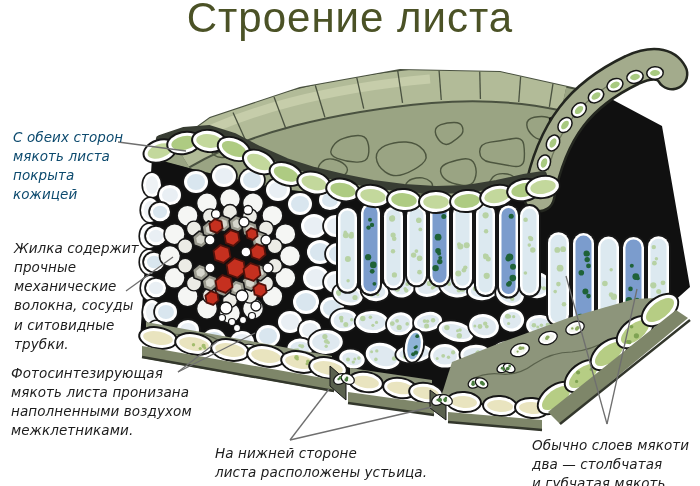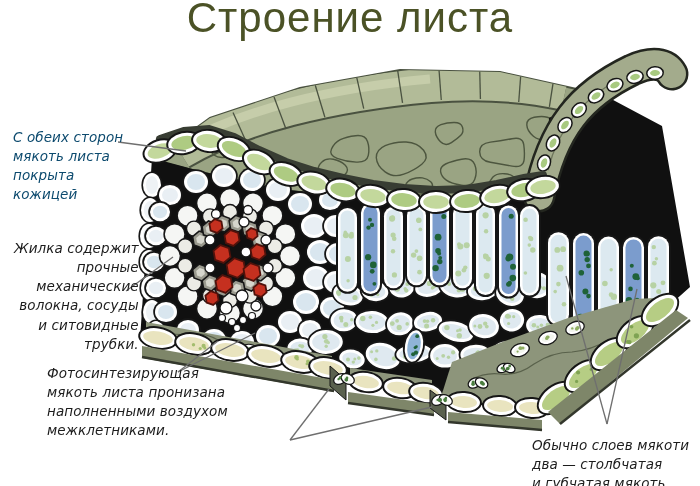--- a/index.html
+++ b/index.html
@@ -4,21 +4,21 @@
 <style>
   html,body{margin:0;padding:0;background:#ffffff;}
   .stage{position:relative;width:700px;height:486px;overflow:hidden;background:#ffffff;
          font-family:"DejaVu Sans",sans-serif;}
   .stage svg{position:absolute;left:0;top:0;}
   .title{position:absolute;top:-6px;left:0;width:100%;text-align:center;margin:0;
          font:400 42px "Liberation Sans",sans-serif;letter-spacing:1px;}
   .lbl{position:absolute;font:italic 400 13.5px/1.42 "DejaVu Sans",sans-serif;
        color:#1c1c1c;white-space:pre-line;letter-spacing:0.1px;}
   .l1{left:13px;top:128px;}
-  .l2{left:14px;top:239px;text-align:right;}
+  .l2{left:14px;top:239px;}
   .l3{left:11px;top:364px;}
   .l4{left:215px;top:444px;}
   .l5{left:532px;top:436px;}
 </style>
 </head>
 <body>
 
 <div class="stage">
   <svg width="700" height="486" viewBox="0 0 700 486" xmlns="http://www.w3.org/2000/svg">
       <g>
@@ -866,20 +866,22 @@
   <div class="lbl l1" style="color: #0c4a6e;">С обеих сторон
 мякоть листа
 покрыта
 кожицей</div>
   <div class="lbl l2" style="color: rgb(28, 28, 28);">Жилка содержит
 прочные
 механические
 волокна, сосуды
 и ситовидные
 трубки.</div>
-  <div class="lbl l3" style="color: rgb(28, 28, 28); margin-left: 36px;">Фотосинтезирующая
+  <div class="lbl l3" style="color: rgb(28, 28, 28);">Фотосинтезирующая
 мякоть листа пронизана
 наполненными воздухом
 межклетниками.</div>
+  <div class="lbl l4" style="color: rgb(28, 28, 28);">На нижней стороне
+листа расположены устьица.</div>
   <div class="lbl l5" style="color: rgb(28, 28, 28);">Обычно слоев мякоти
 два — столбчатая
 и губчатая мякоть</div>
 </div>
 
 </body></html>

